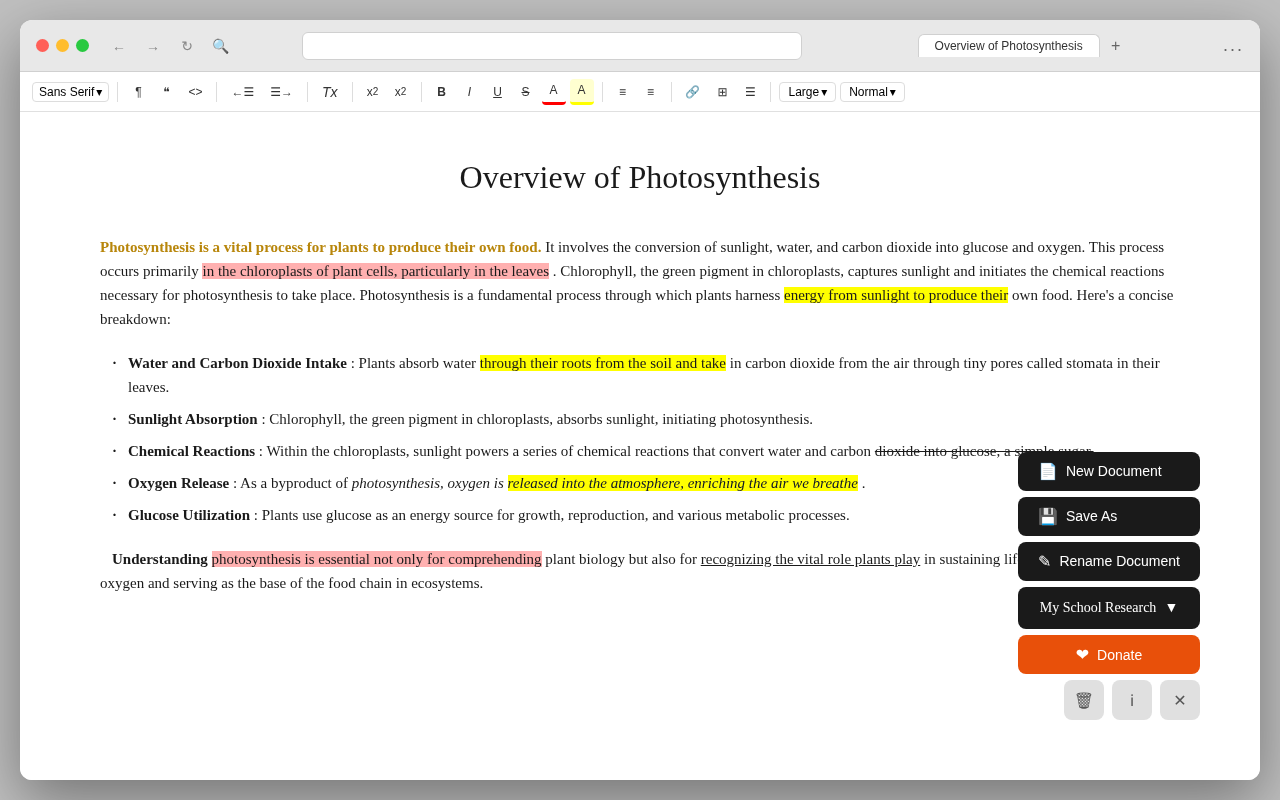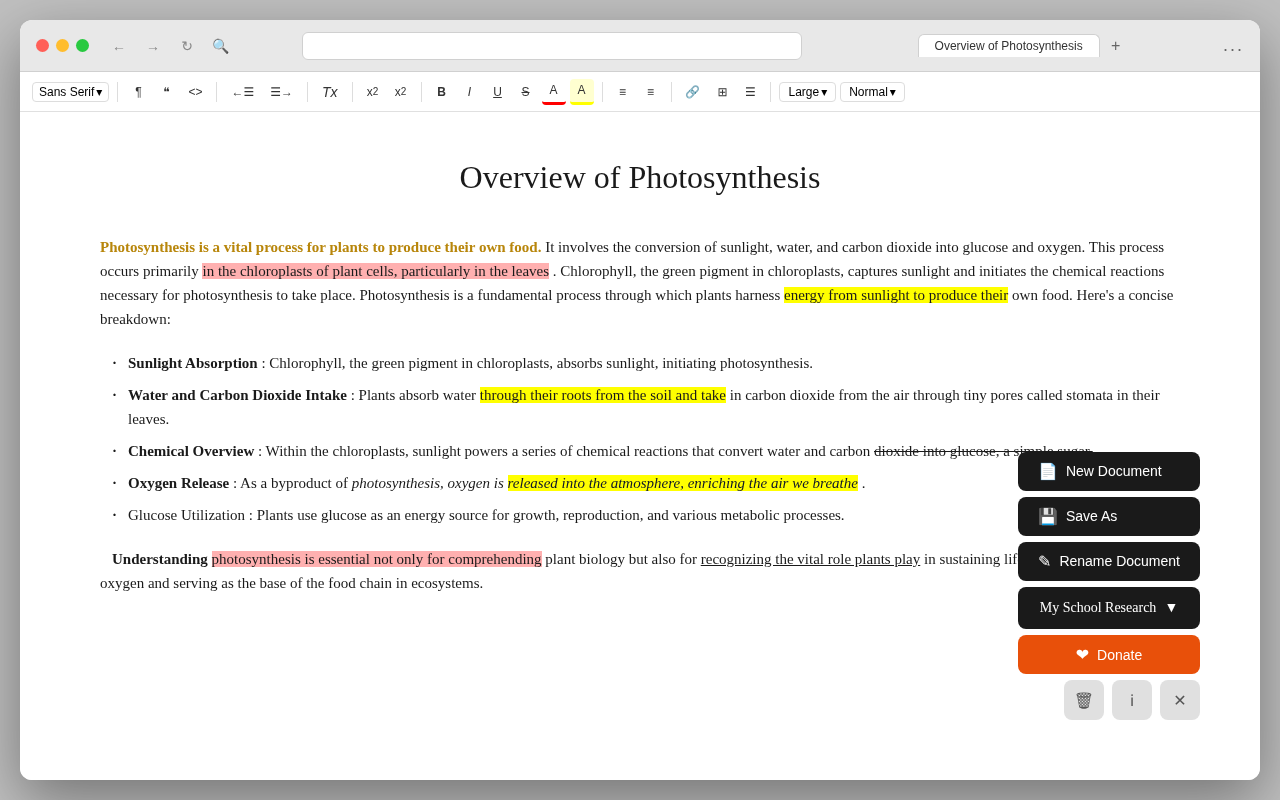--- a/index.html
+++ b/index.html
@@ -342,43 +342,43 @@
       <span style="color:#b8860b;font-weight:bold;">Photosynthesis is a vital process for plants to produce their own food.</span>
       <span> It involves the conversion of sunlight, water, and carbon dioxide into glucose and oxygen. This process occurs primarily </span>
       <span style="background:#ffb0b0;">in the chloroplasts of plant cells, particularly in the leaves</span>
       <span>. Chlorophyll, the green pigment in chloroplasts, captures sunlight and initiates the chemical reactions necessary for photosynthesis to take place. Photosynthesis is a fundamental process through which plants harness </span>
       <span style="background:#ffff00;">energy from sunlight to produce their</span>
       <span> own food. Here's a concise breakdown:</span>
     </p>
 
     <ul class="doc-list">
       <li>
-        <span style="font-weight:bold;">Sunlight Absorption</span>
-        <span>: Chlorophyll, the green pigment in chloroplasts, absorbs sunlight, initiating photosynthesis.</span>
-      </li>
-      <li>
         <span style="font-weight:bold;">Water and Carbon Dioxide Intake</span>
         <span>: Plants absorb water </span>
         <span style="background:#ffff00;">through their roots from the soil and take</span>
         <span> in carbon dioxide from the air through tiny pores called stomata in their leaves.</span>
       </li>
       <li>
-        <span style="font-weight:bold;">Chemical Overview</span>
+        <span style="font-weight:bold;">Sunlight Absorption</span>
+        <span>: Chlorophyll, the green pigment in chloroplasts, absorbs sunlight, initiating photosynthesis.</span>
+      </li>
+      <li>
+        <span style="font-weight:bold;">Chemical Reactions</span>
         <span>: Within the chloroplasts, sunlight powers a series of chemical reactions that convert water and carbon </span>
         <span style="text-decoration:line-through;">dioxide into glucose, a simple sugar.</span>
       </li>
       <li>
         <span style="font-weight:bold;">Oxygen Release</span>
         <span>: As a byproduct of </span>
         <span style="font-style:italic;">photosynthesis, oxygen is </span>
         <span style="font-style:italic;background:#ffff00;color:#0f172a;">released into the atmosphere, enriching the air we breathe</span>
         <span>.</span>
       </li>
       <li>
-        <span style="font-weight:normal;">Glucose Utilization</span>
+        <span style="font-weight:bold;">Glucose Utilization</span>
         <span>: Plants use glucose as an energy source for growth, reproduction, and various metabolic processes.</span>
       </li>
     </ul>
 
     <p class="doc-para">
       <span style="font-weight:bold;margin-left:12px;">Understanding</span>
       <span> </span>
       <span style="background:#ffb0b0;">photosynthesis is essential not only for comprehending</span>
       <span> plant biology but also for </span>
       <span style="text-decoration:underline;">recognizing the vital role plants play</span>

